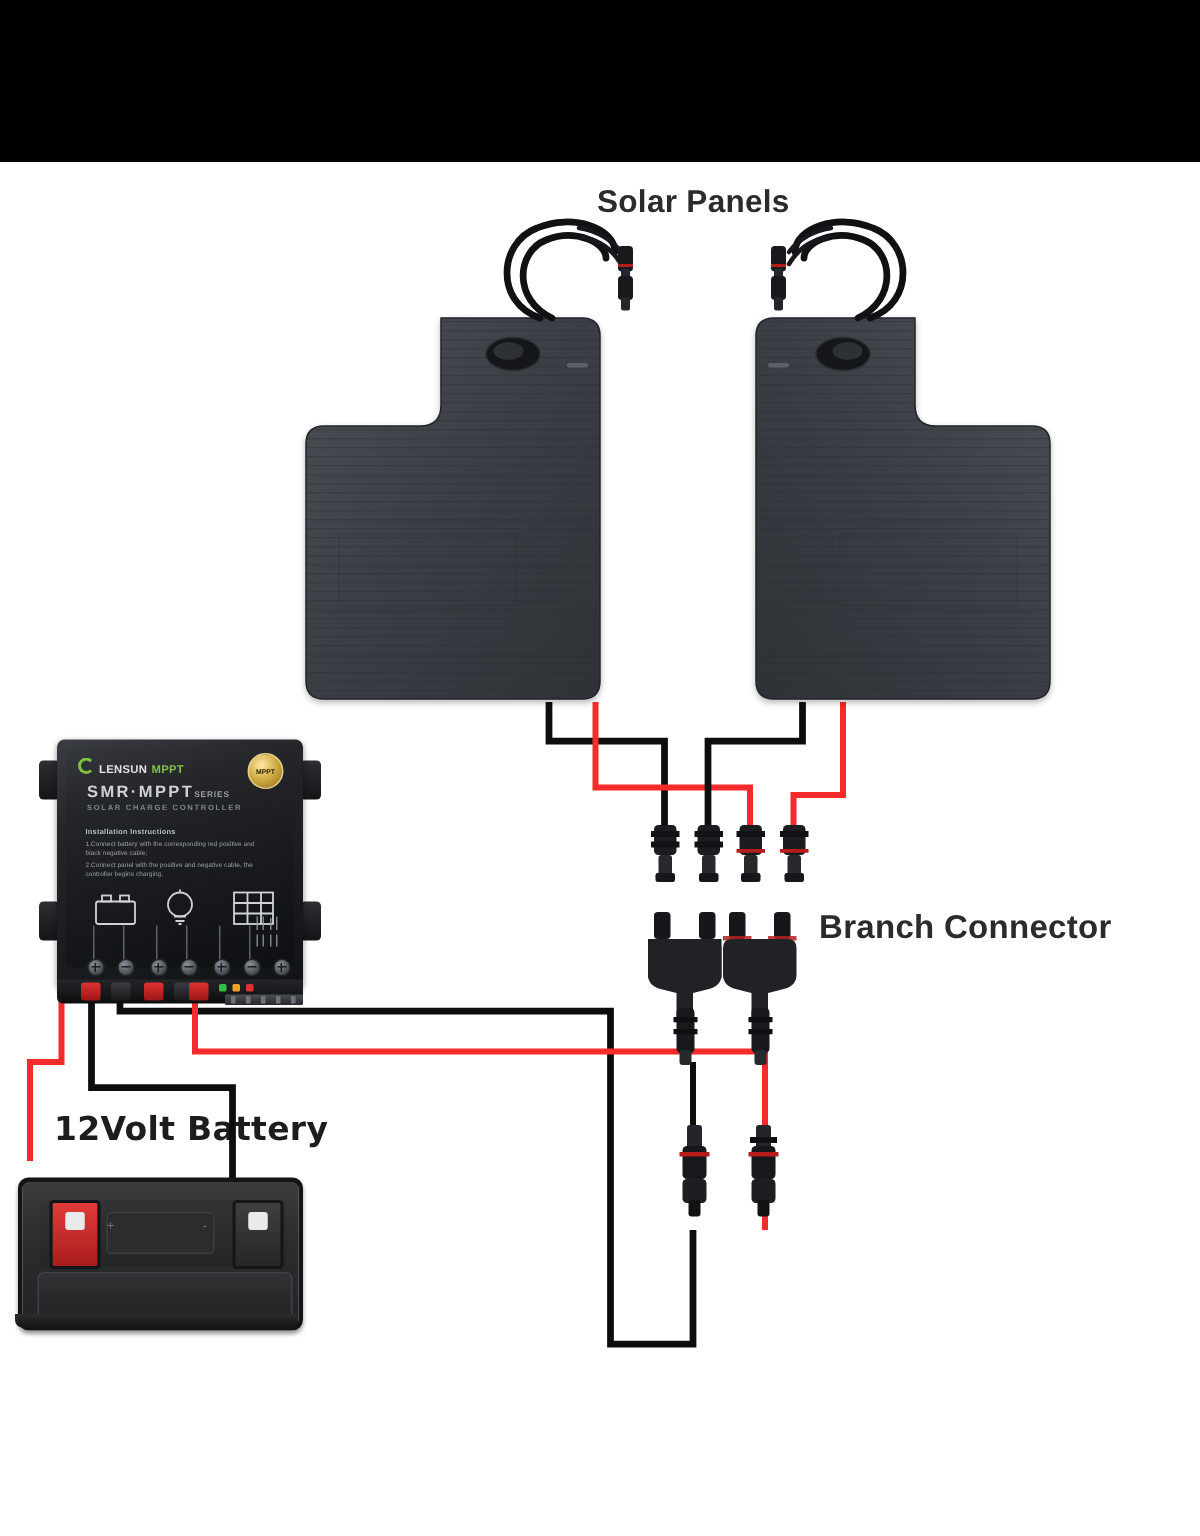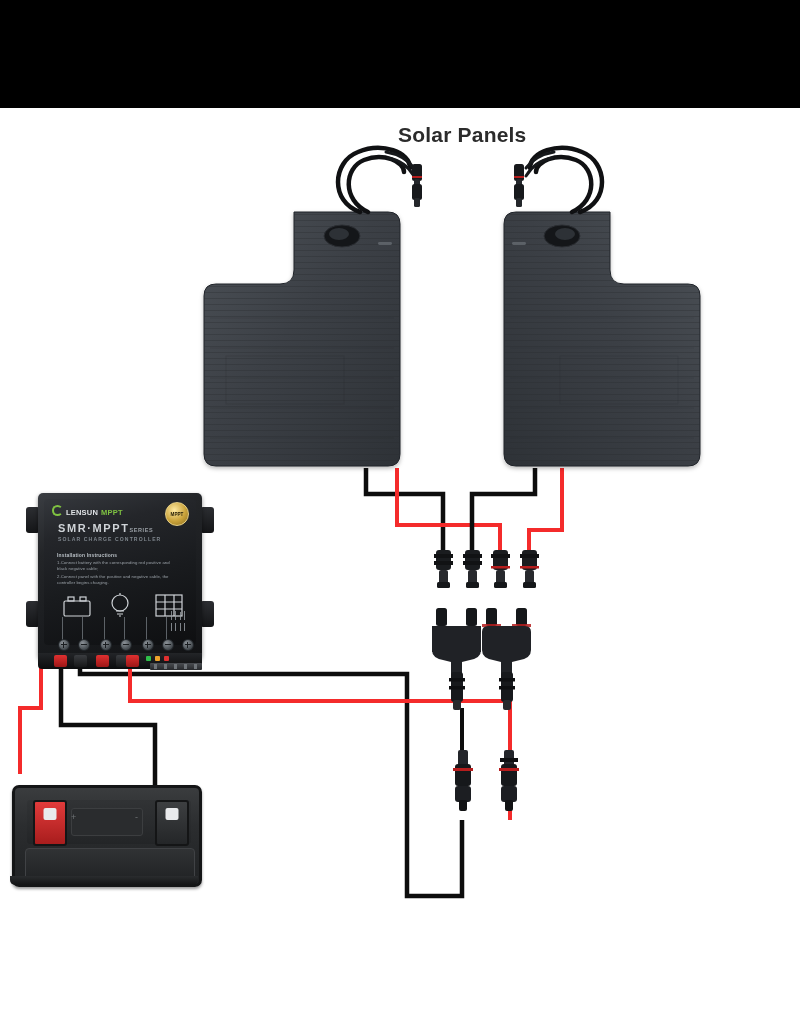--- a/index.html
+++ b/index.html
@@ -85,20 +85,22 @@
 <body>
 
 <div id="root">
 
   <div class="band" style="top:0;height:108px;"></div>
   <div class="band" style="top:912px;height:112px;"></div>
 
   <div id="stage">
 
     <div class="lbl" id="lbl-solar-panels">Solar Panels</div>
+    <div class="lbl" id="lbl-branch">Branch Connector</div>
+    <div class="lbl" id="lbl-battery">12Volt Battery</div>
 
     <svg class="wires" viewBox="0 0 800 804">
       <g fill="none" stroke-linecap="butt" stroke-linejoin="miter">
 
         <path d="M366,360 L366,386 L443,386 L443,444" stroke="#0d0d0d" stroke-width="4.5"></path>
 
         <path d="M397,360 L397,417 L500,417 L500,444" stroke="#f42b2b" stroke-width="4"></path>
 
         <path d="M535,360 L535,386 L472,386 L472,444" stroke="#0d0d0d" stroke-width="4.5"></path>
 

